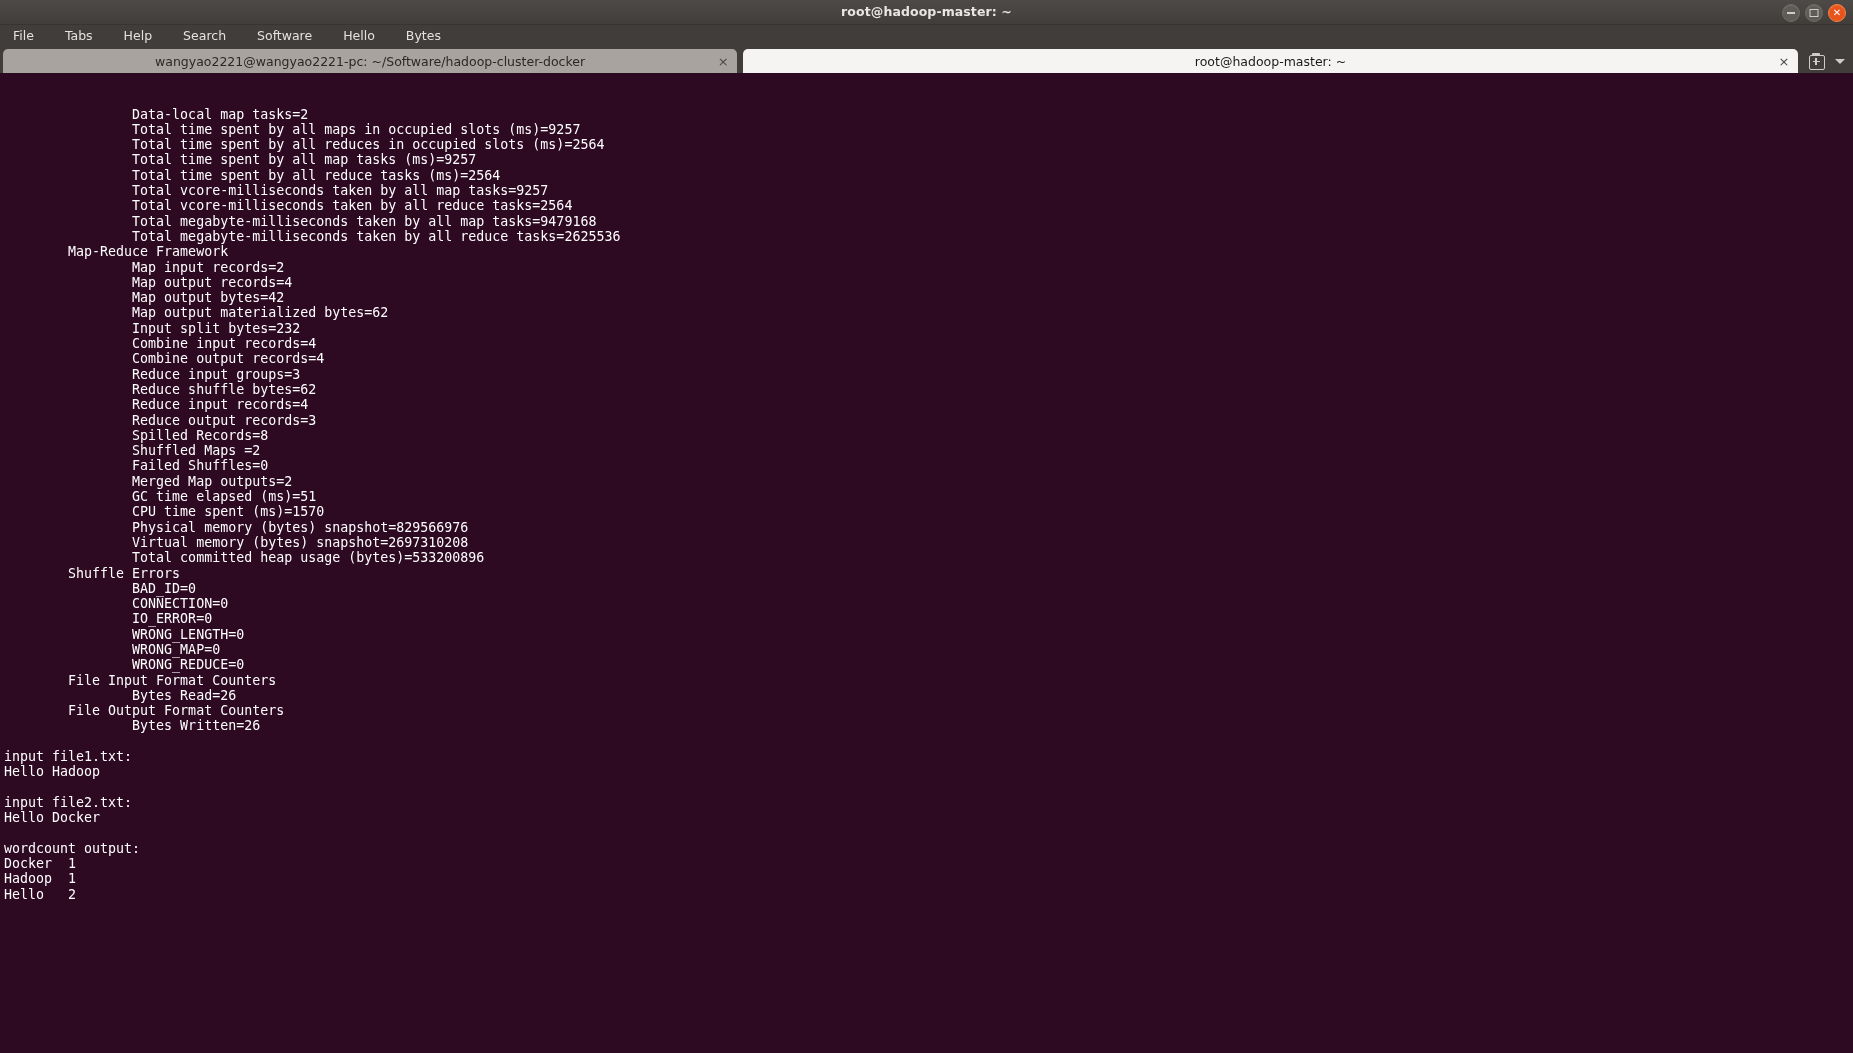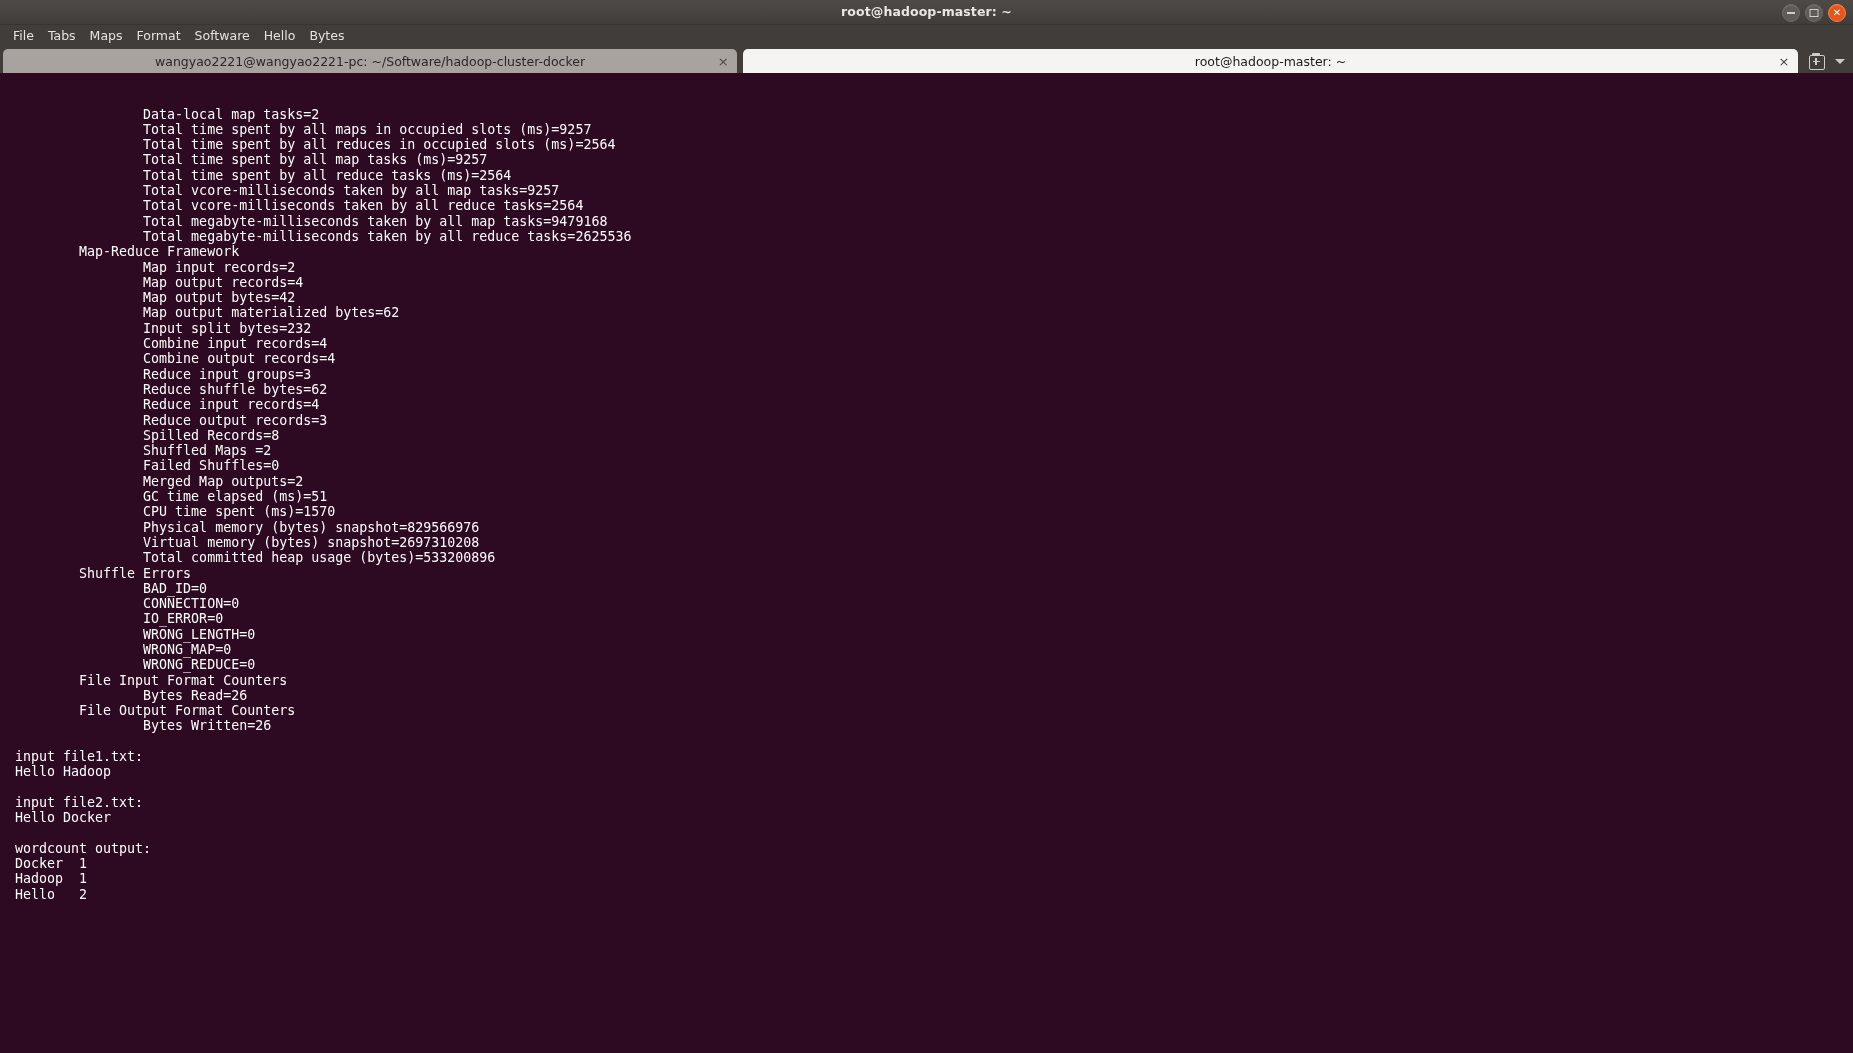--- a/index.html
+++ b/index.html
@@ -88,20 +88,21 @@
   }
 
   
   .menubar {
     height: 21px;
     background: #413d3a;
     display: flex;
     align-items: center;
     padding-left: 6px;
     flex: 0 0 auto;
+    gap: 17px;
   }
   .menu-item {
     font-size: 12.5px;
     color: #e4e1df;
     padding: 2px 7px;
     line-height: 16px;
     white-space: nowrap;
   }
 
   
@@ -203,21 +204,21 @@
     font-size: 13.3px;
     line-height: 15.3px;
     padding: 3px 0 0 0;
     overflow: hidden;
     white-space: pre;
     letter-spacing: 0px;
   }
   .term-line {
     height: 15.3px;
     white-space: pre;
-    padding-left: 15px;
+    padding-left: 4px;
   }
   .cursor {
     display: inline-block;
     width: 8px;
     height: 14px;
     background: #2d0922;
     border: 1px solid #ffffff;
     vertical-align: -3px;
     box-sizing: border-box;
   }
@@ -238,22 +239,22 @@
         </div>
       <div class="wc close">
           <span class="glyph">✕</span>
         </div>
     </div>
   </div>
 
   <div class="menubar">
     <div class="menu-item">File</div>
     <div class="menu-item">Tabs</div>
-    <div class="menu-item">Maps</div>
-    <div class="menu-item">Format</div>
+    <div class="menu-item">Help</div>
+    <div class="menu-item">Search</div>
     <div class="menu-item">Software</div>
     <div class="menu-item">Hello</div>
     <div class="menu-item">Bytes</div>
   </div>
 
   <div class="tabbar">
     <div class="tab inactive">
       <span class="tab-label">wangyao2221@wangyao2221-pc: ~/Software/hadoop-cluster-docker</span>
       <span class="tab-close">×</span>
     </div>

